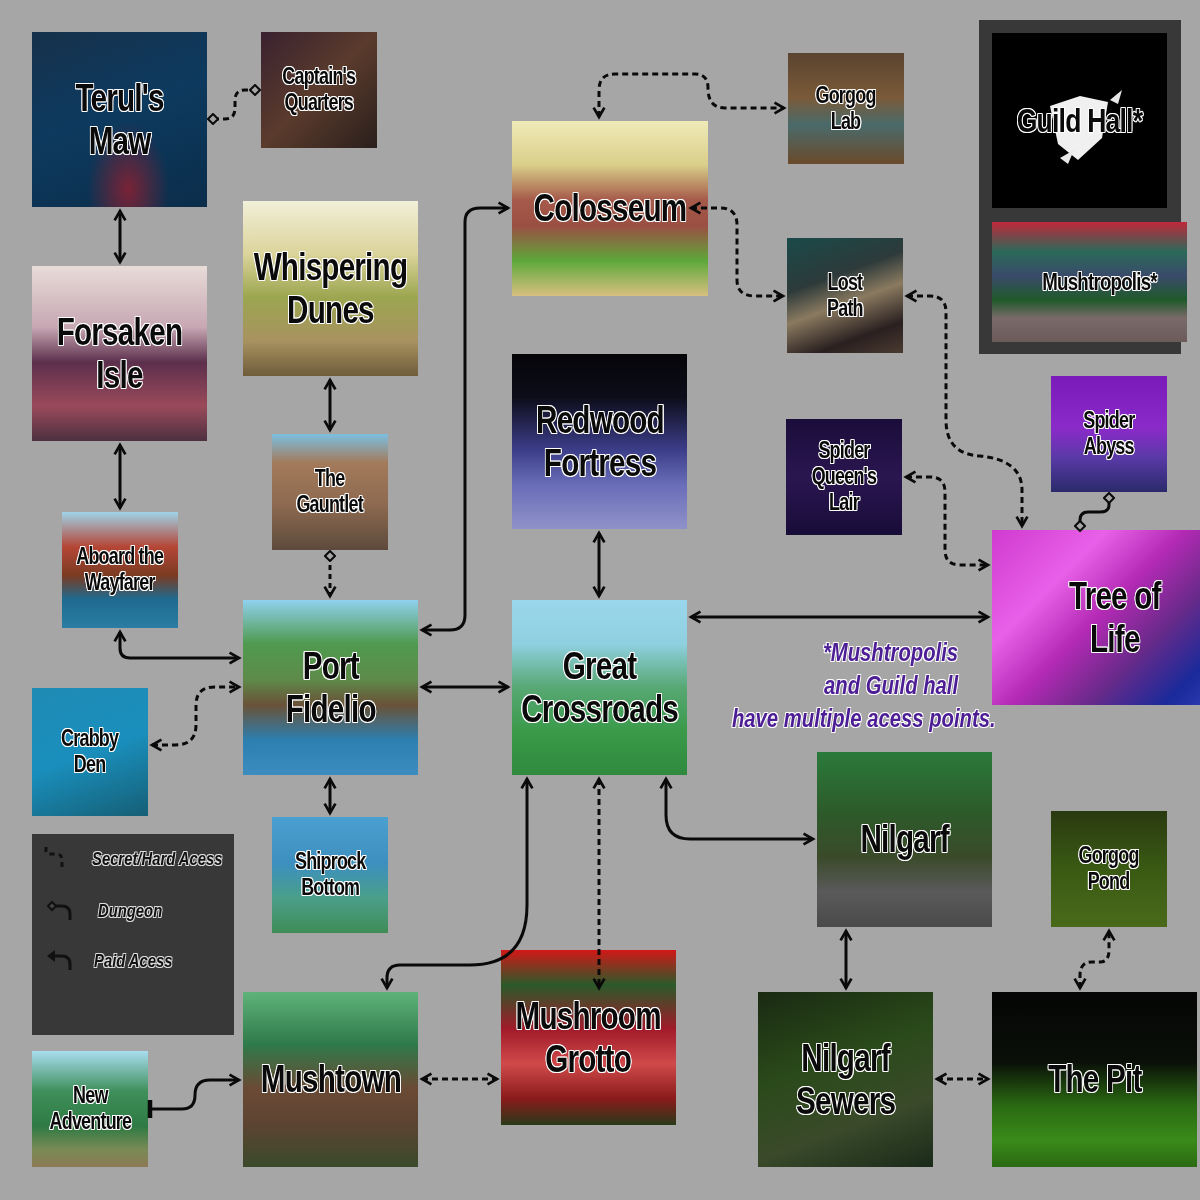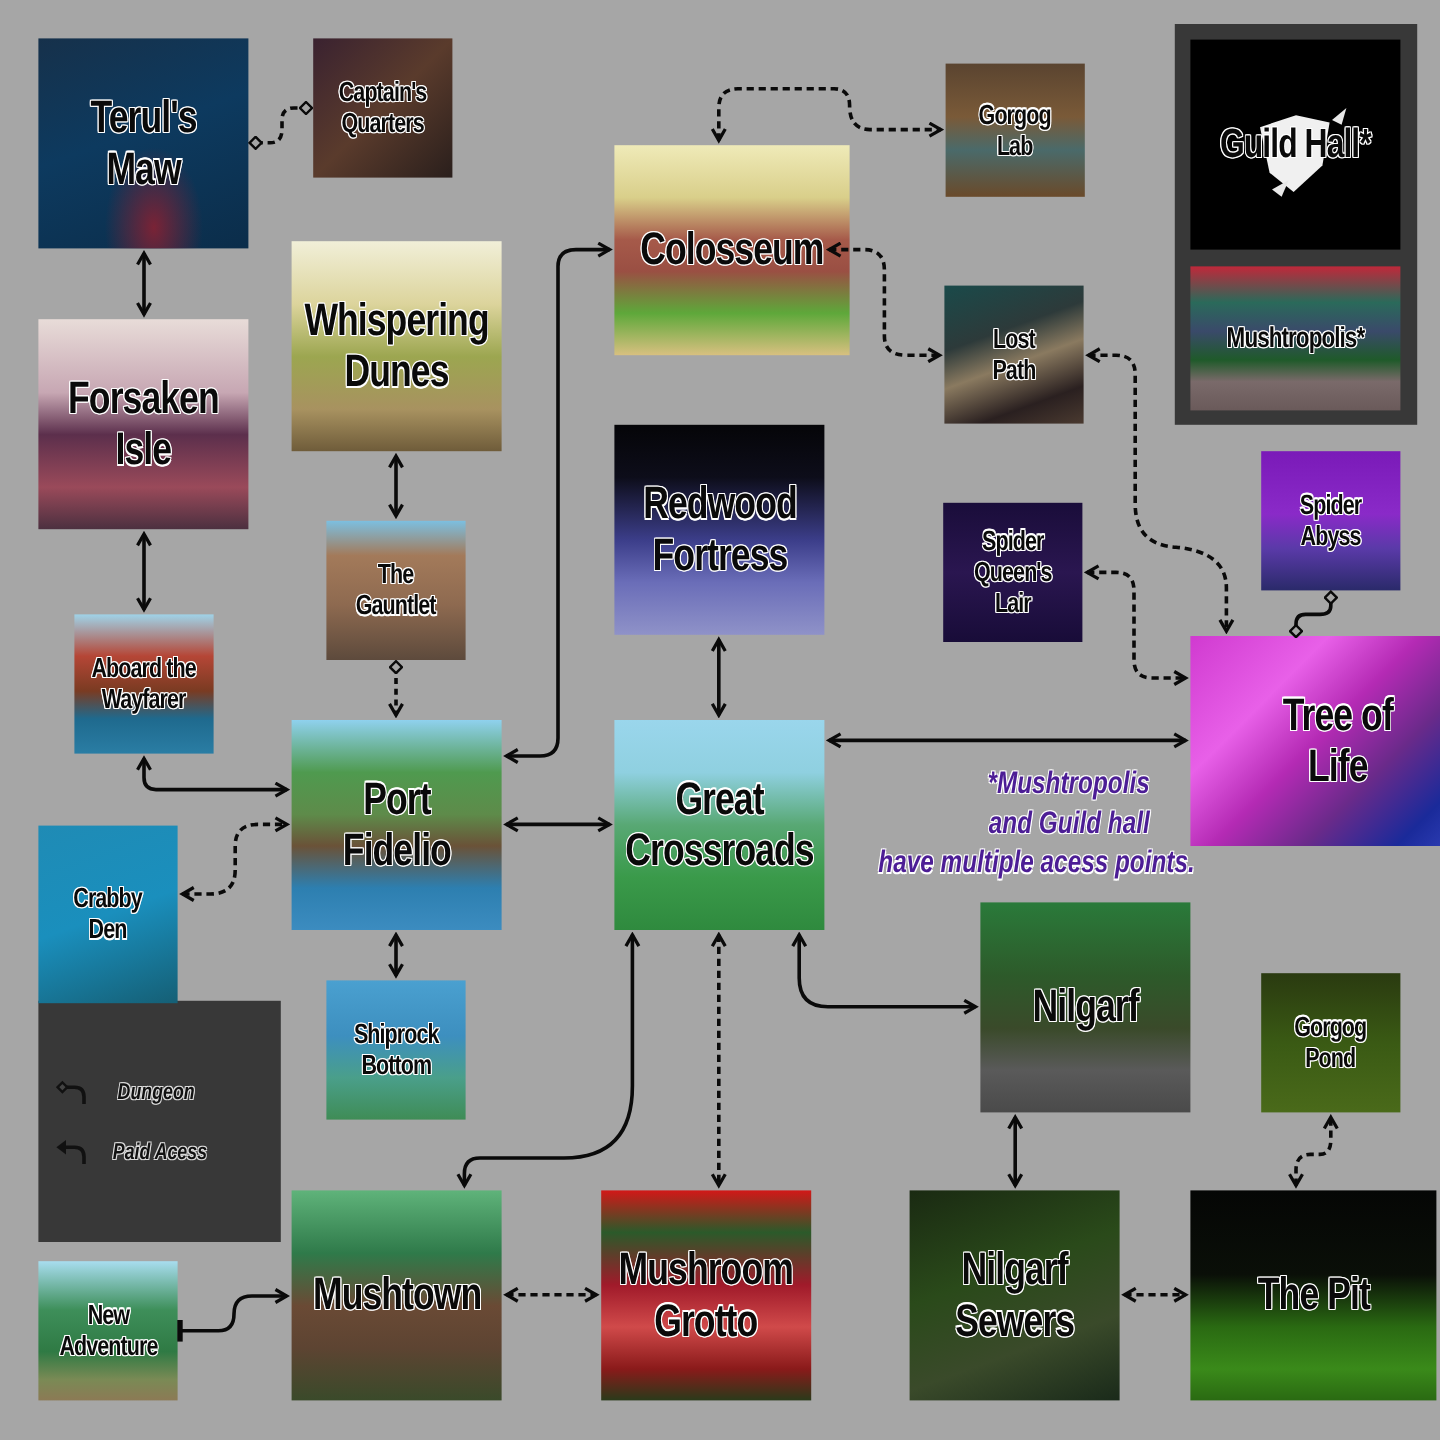--- a/index.html
+++ b/index.html
@@ -48,20 +48,26 @@
     text-shadow: -1px -1px 0 #fff, 1px -1px 0 #fff, -1px 1px 0 #fff, 1px 1px 0 #fff;
   }
   .note span { display: block; transform: scaleX(0.78); white-space: nowrap; }
 </style>
 </head>
 <body>
 
 <div class="panel-dark" style="left:979px;top:20px;width:202px;height:334px;"></div>
 
 <div class="panel-dark" style="left:32px;top:834px;width:202px;height:201px;">
+  <div class="legend-row" style="left:10px;top:10px;">
+    <svg width="28" height="30" viewBox="0 0 28 30">
+      <path d="M4 3 V7 Q4 10 9 10 H14 Q20 10 20 16 V27" fill="none" stroke="#111" stroke-width="3" stroke-dasharray="5 4"></path>
+    </svg>
+    <span class="legend-text" style="margin-left:22px;">Secret/Hard Acess</span>
+  </div>
   <div class="legend-row" style="left:14px;top:64px;">
     <svg width="28" height="26" viewBox="0 0 28 26">
       <path d="M8 8 H16 Q24 8 24 16 V22" fill="none" stroke="#111" stroke-width="3"></path>
       <path d="M2 8 L6 4 L10 8 L6 12 Z" fill="#444" stroke="#111" stroke-width="2"></path>
     </svg>
     <span class="legend-text" style="margin-left:24px;">Dungeon</span>
   </div>
   <div class="legend-row" style="left:14px;top:114px;justify-content:flex-end;">
     <svg width="28" height="26" viewBox="0 0 28 26">
       <path d="M6 8 H16 Q24 8 24 16 V22" fill="none" stroke="#111" stroke-width="3"></path>
@@ -94,21 +100,21 @@
 <div class="tile small" style="left:62px;top:512px;width:116px;height:116px;background:linear-gradient(180deg,#9fd3e8 0%,#b54636 30%,#7a3b22 55%,#1f6a8e 75%,#2a7da4 100%);">
   <span class="label">Aboard the
 Wayfarer</span>
 </div>
 
 <div class="tile small" style="left:272px;top:434px;width:116px;height:116px;background:linear-gradient(180deg,#7cbfe0 0%,#a37a5a 25%,#8e6a50 60%,#5d4a3c 100%);">
   <span class="label">The
 Gauntlet</span>
 </div>
 
-<div class="tile small" style="left:32px;top:688px;width:116px;height:148px;background:linear-gradient(160deg,#1f8bb5 0%,#1a8fbd 50%,#155f75 100%);">
+<div class="tile small" style="left:32px;top:688px;width:116px;height:128px;background:linear-gradient(160deg,#1f8bb5 0%,#1a8fbd 50%,#155f75 100%);">
   <span class="label">Crabby
 Den</span>
 </div>
 
 <div class="tile big" style="left:243px;top:600px;width:175px;height:175px;background:linear-gradient(180deg,#8fd1ee 0%,#4f9a4f 25%,#5e8b4a 45%,#6a5238 60%,#2d7fb0 80%,#3c8cc0 100%);">
   <span class="label">Port
 Fidelio</span>
 </div>
 
 <div class="tile small" style="left:272px;top:817px;width:116px;height:116px;background:linear-gradient(180deg,#4aa0d0 0%,#3d8fbf 40%,#4a9f8a 70%,#3f8c56 100%);">
@@ -132,21 +138,21 @@
 <div class="tile big" style="left:512px;top:354px;width:175px;height:175px;background:linear-gradient(180deg,#050508 0%,#0d0d1a 25%,#3c3e8a 55%,#6a6db8 75%,#8f92c8 100%);">
   <span class="label">Redwood
 Fortress</span>
 </div>
 
 <div class="tile big" style="left:512px;top:600px;width:175px;height:175px;background:linear-gradient(180deg,#9ad6ec 0%,#8fd0e0 25%,#58a874 50%,#3a9a4a 75%,#2f8a3e 100%);">
   <span class="label">Great
 Crossroads</span>
 </div>
 
-<div class="tile big" style="left:501px;top:992px;width:175px;height:175px;background:linear-gradient(180deg,#d21818 0%,#2b5a2a 20%,#a01a2a 45%,#d04a4a 65%,#8a1a1a 85%,#2a3a1a 100%);">
+<div class="tile big" style="left:501px;top:950px;width:175px;height:175px;background:linear-gradient(180deg,#d21818 0%,#2b5a2a 20%,#a01a2a 45%,#d04a4a 65%,#8a1a1a 85%,#2a3a1a 100%);">
   <span class="label">Mushroom
 Grotto</span>
 </div>
 
 <div class="tile small" style="left:788px;top:53px;width:116px;height:111px;background:linear-gradient(180deg,#5a4430 0%,#7a5a38 40%,#4a6a6a 65%,#6a4a2a 100%);">
   <span class="label">Gorgog
 Lab</span>
 </div>
 
 <div class="tile small" style="left:787px;top:238px;width:116px;height:115px;background:linear-gradient(160deg,#1a4a4a 0%,#2d3a3a 35%,#8a7a60 55%,#2a2020 80%,#4a3a30 100%);">
@@ -161,21 +167,21 @@
 
 <div class="tile big" style="left:992px;top:33px;width:175px;height:175px;background:#000;">
   <svg class="deco" width="100" height="80" viewBox="0 0 100 80" style="left:38px;top:55px;">
     <path d="M20 18 L50 8 L78 14 L72 50 L48 72 L28 56 Z" fill="#f0f0f0"></path>
     <path d="M80 12 L92 2 L88 16 Z" fill="#e8e8e8"></path>
     <path d="M30 70 L44 62 L38 76 Z" fill="#e8e8e8"></path>
   </svg>
   <span class="label" style="font-size:34px;">Guild Hall*</span>
 </div>
 
-<div class="tile small" style="left:992px;top:222px;width:175px;height:120px;background:linear-gradient(180deg,#c0283a 0%,#2a6a5a 25%,#3a4a6a 45%,#1f5a2a 65%,#7a6a6a 80%,#6a5a5a 100%);">
+<div class="tile small" style="left:992px;top:222px;width:175px;height:120px;background:linear-gradient(180deg,#c0283a 0%,#2a6a5a 25%,#3a4a6a 45%,#1f5a2a 65%,#7a6a6a 80%,#6a5a5a 100%);padding-left:20px;">
   <span class="label" style="font-size:24px;">Mushtropolis*</span>
 </div>
 
 <div class="tile small" style="left:1051px;top:376px;width:116px;height:116px;background:linear-gradient(180deg,#7a1ab8 0%,#8a2ac8 45%,#5a3aa8 70%,#2a2a6a 100%);">
   <span class="label">Spider
 Abyss</span>
 </div>
 
 <div class="tile big" style="left:992px;top:530px;width:175px;height:175px;background:linear-gradient(135deg,#d03ad0 0%,#e860e8 30%,#b42ab4 50%,#6a2a8a 70%,#1a2a9a 90%,#2a3ab0 100%);padding-left:35px;">
   <span class="label">Tree of

